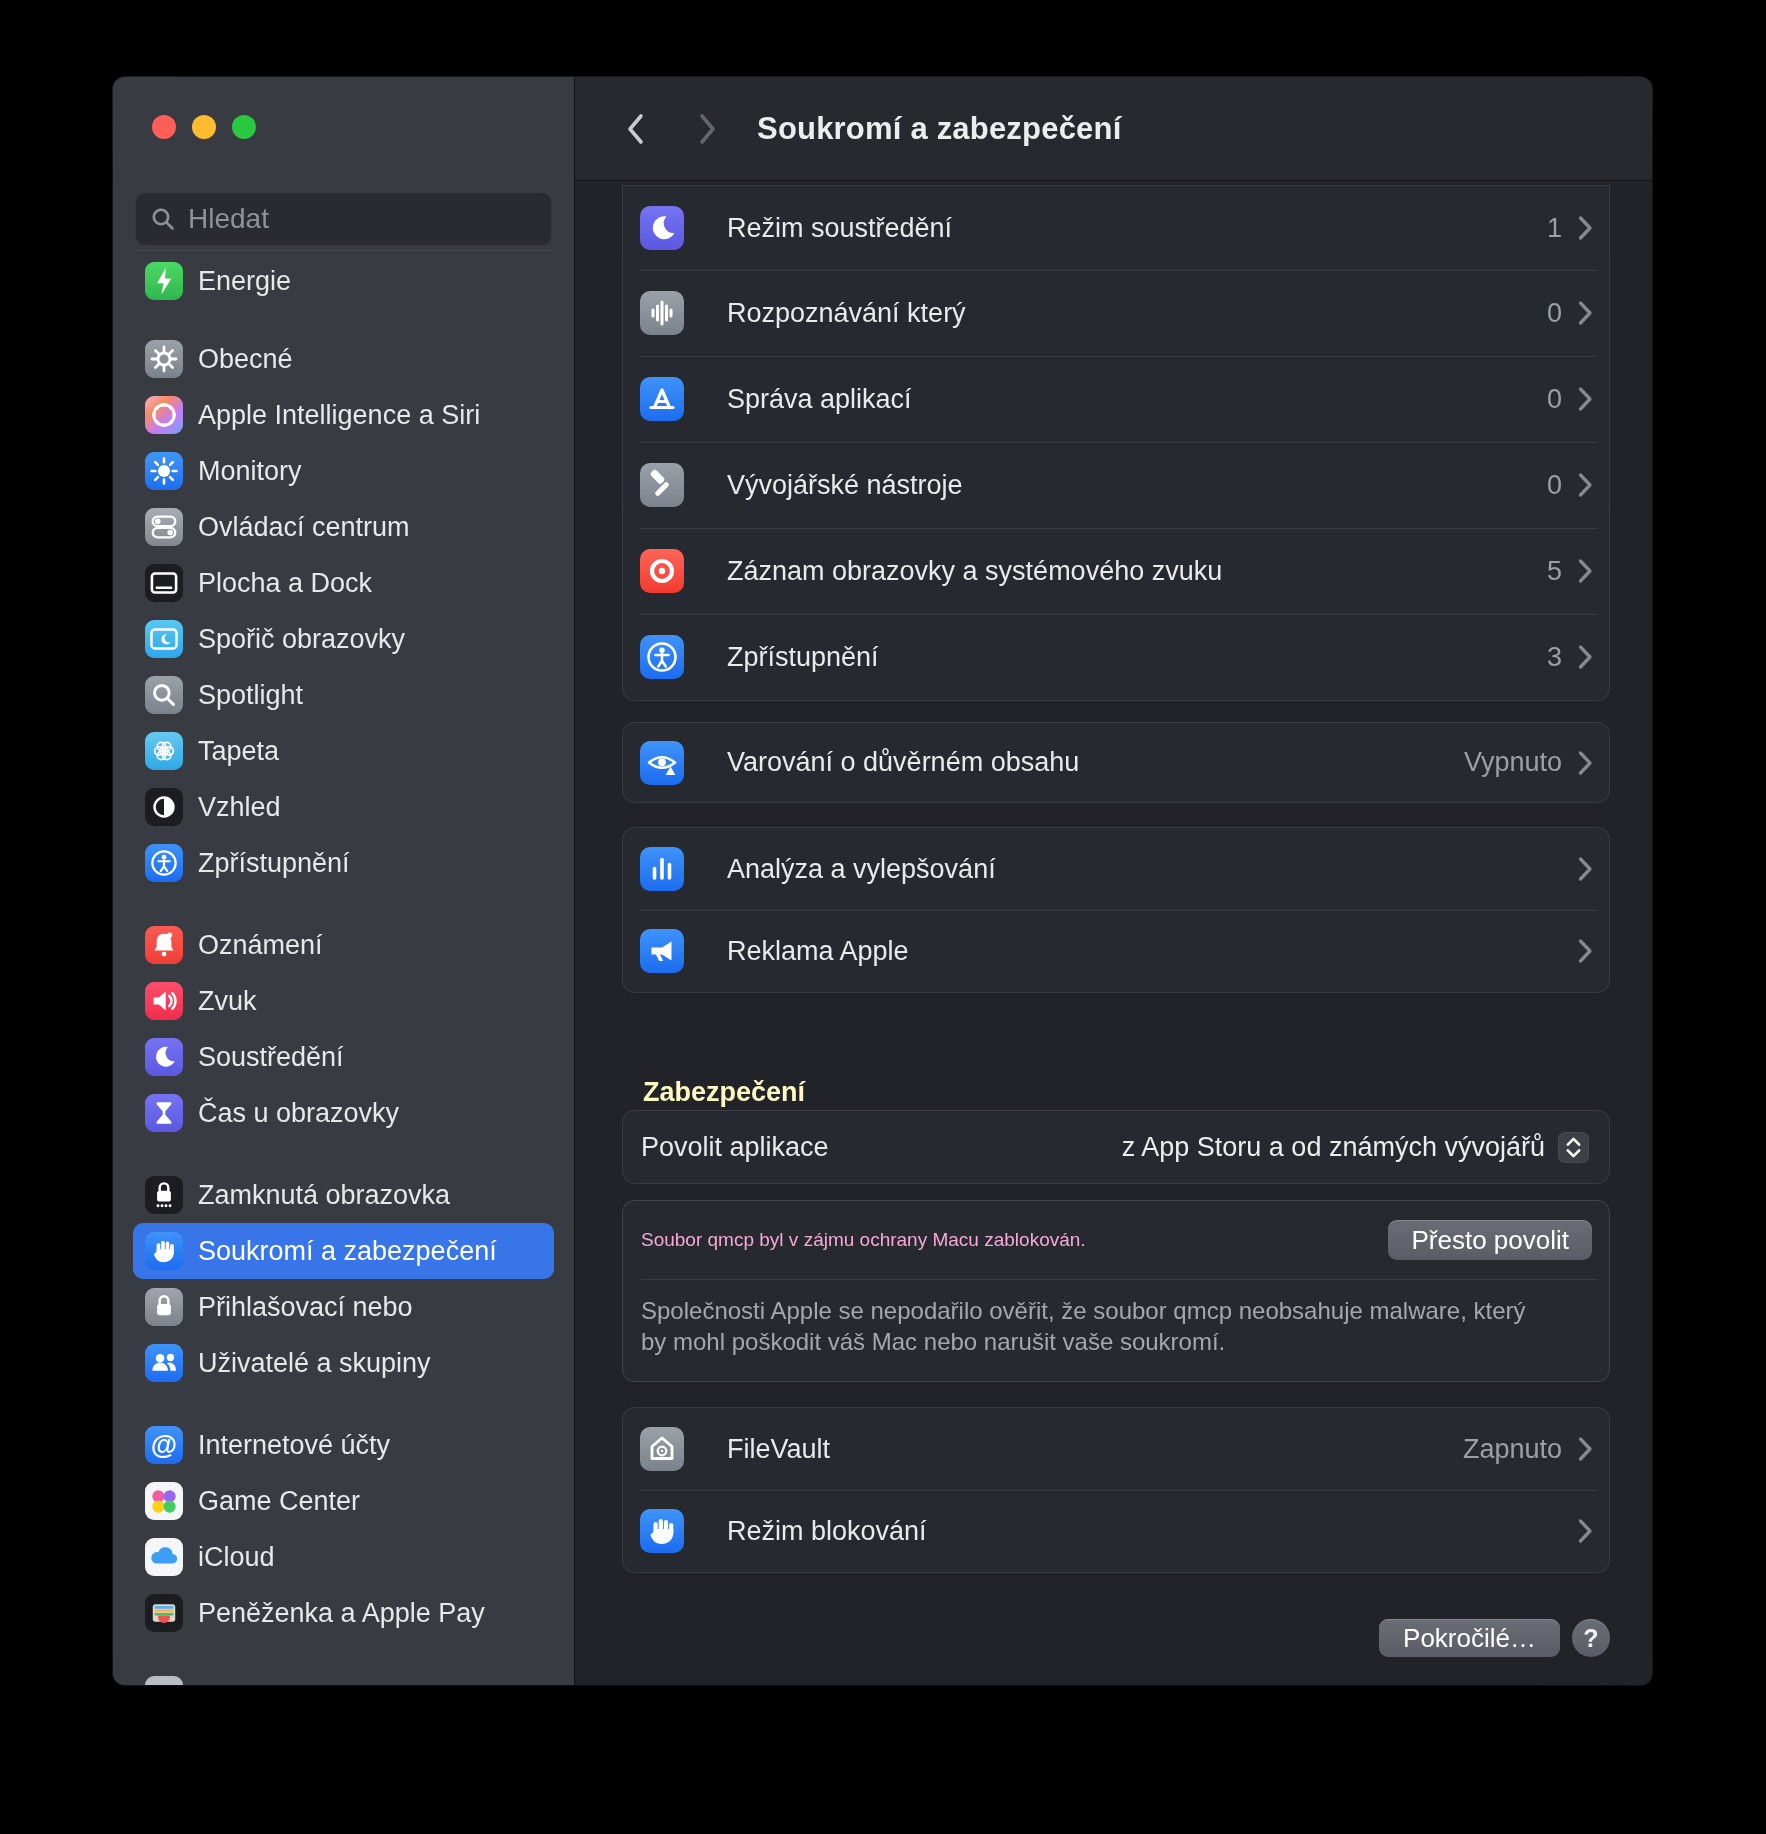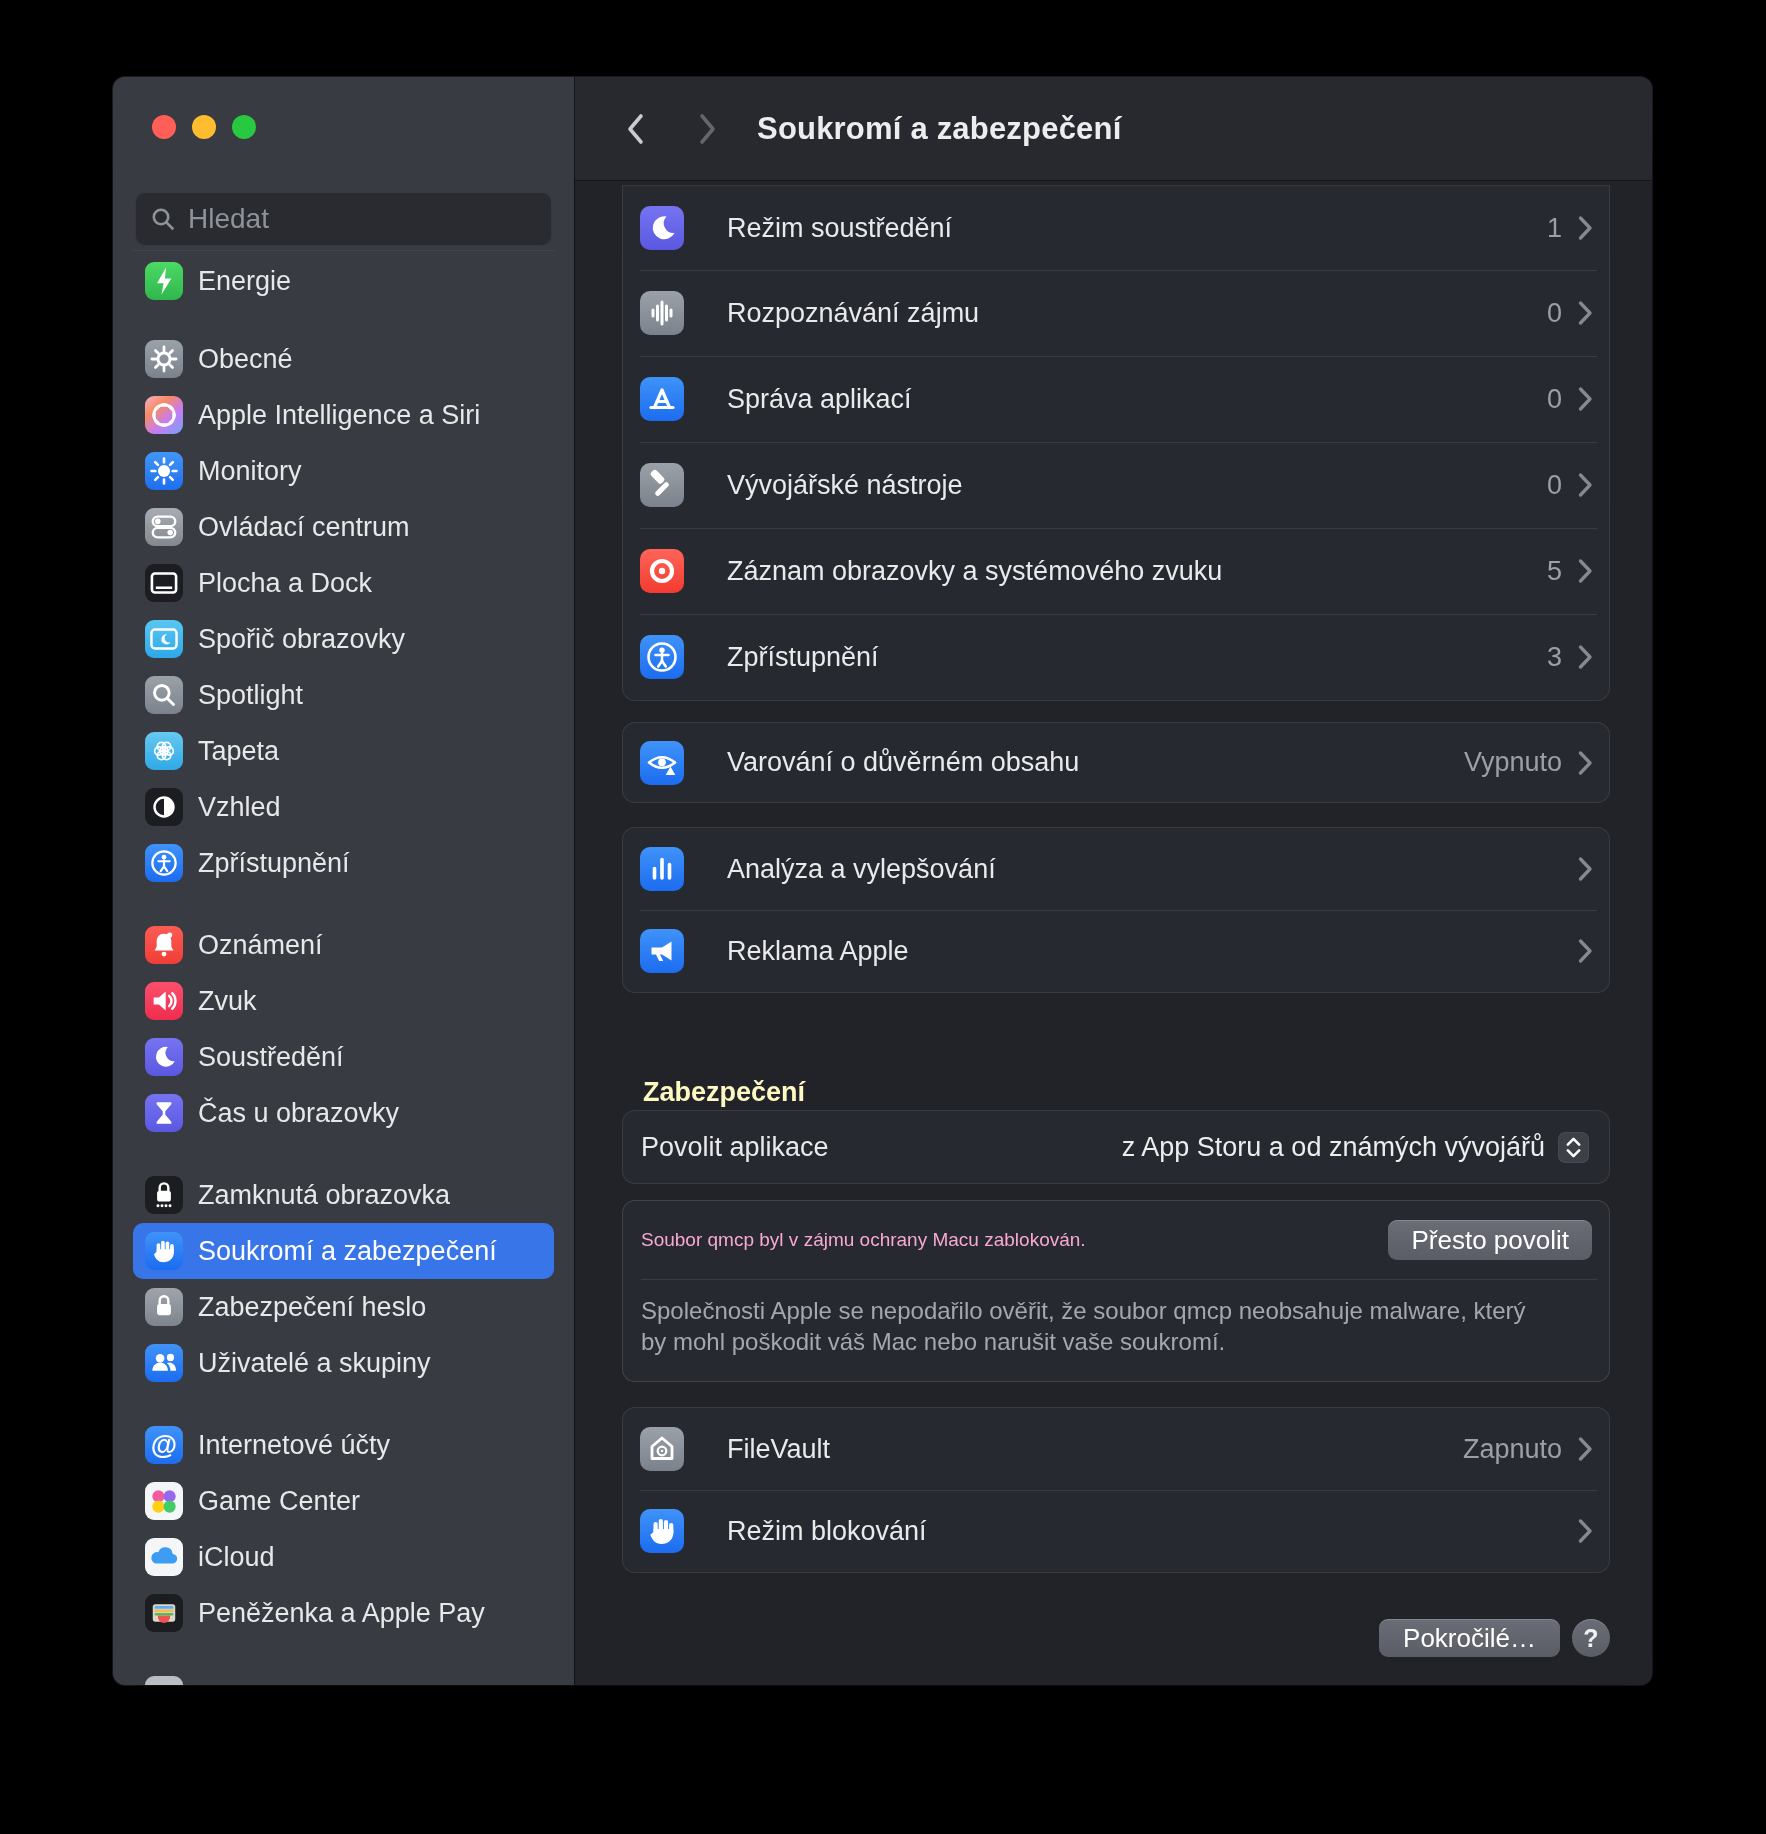--- a/index.html
+++ b/index.html
@@ -291,21 +291,21 @@
             </span>
             <span>Soukromí a zabezpečení</span>
           </div>
           <div class="side-item">
             <span class="ic" style="background: linear-gradient(rgb(160, 165, 173), rgb(126, 132, 140));">
               <svg viewBox="0 0 44 44">
                 <rect x="14" y="18.5" width="16" height="13" rx="3" fill="#fff"></rect>
                 <path d="M17 18.5 v-4 a5 5 0 0 1 10 0 v4" fill="none" stroke="#fff" stroke-linecap="round" stroke-linejoin="round" stroke-width="2.8"></path>
               </svg>
             </span>
-            <span>Zabezpečení heslo</span>
+            <span>Přihlašovací nebo</span>
           </div>
           <div class="side-item">
             <span class="ic" style="background: linear-gradient(rgb(63, 147, 248), rgb(28, 108, 240));">
               <svg viewBox="0 0 44 44">
                 <g fill="#fff">
                   <circle cx="17.5" cy="16.5" r="5"></circle>
                   <path d="M8.5 31 c0 -6 4.5 -9.5 9 -9.5 s9 3.5 9 9.5 Z"></path>
                   <circle cx="29.5" cy="15.5" r="4.2"></circle>
                   <path d="M28.5 21.3 c4.5 .8 7.5 4 7.5 9.7 h-6.5 c-.3 -4 -1.5 -7 -4.2 -9 Z"></path>
                 </g>
@@ -400,21 +400,21 @@
                 <svg viewBox="0 0 44 44">
                   <g fill="none" stroke="#fff" stroke-linecap="round" stroke-linejoin="round" stroke-width="3">
                     <line x1="13" y1="19" x2="13" y2="25"></line>
                     <line x1="17.5" y1="15" x2="17.5" y2="29"></line>
                     <line x1="22" y1="11" x2="22" y2="33"></line>
                     <line x1="26.5" y1="15" x2="26.5" y2="29"></line>
                     <line x1="31" y1="19" x2="31" y2="25"></line>
                   </g>
                 </svg>
               </span>
-              <span class="lbl">Rozpoznávání zájmu</span>
+              <span class="lbl">Rozpoznávání který</span>
               <span class="val">0</span>
               <span class="chev">
                 <svg width="15" height="26" viewBox="0 0 15 26">
                   <polyline points="2.5,3 12,13 2.5,23" fill="none" stroke="#86898f" stroke-width="3.3" stroke-linecap="round" stroke-linejoin="round"></polyline>
                 </svg>
               </span>
             </div>
             <div class="row sep">
               <span class="ic" style="background: linear-gradient(rgb(63, 147, 248), rgb(28, 108, 240));">
                 <svg viewBox="0 0 44 44">

